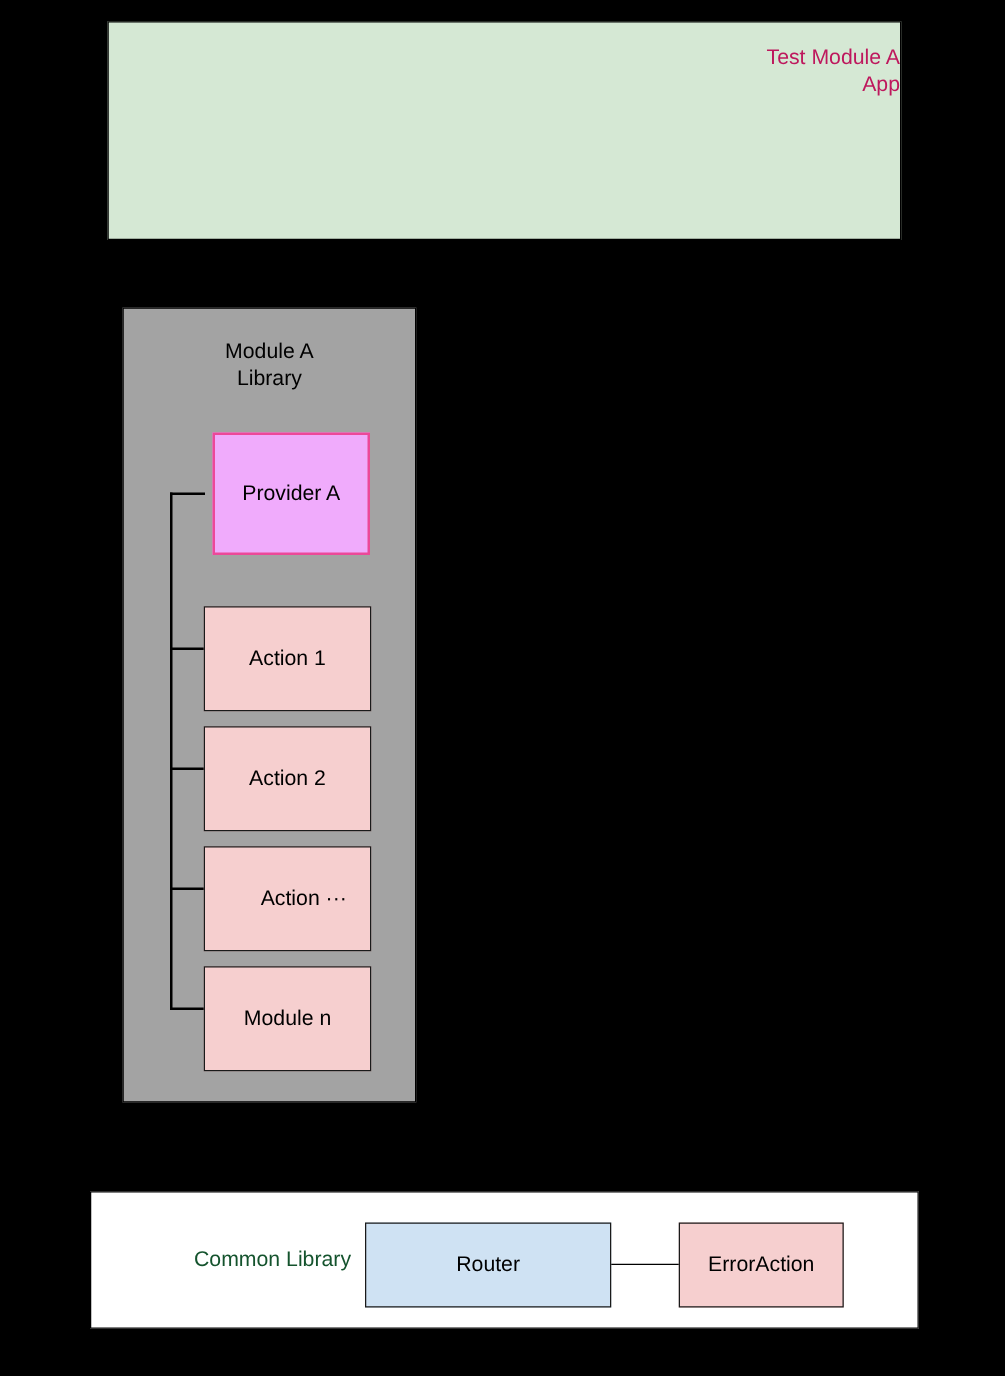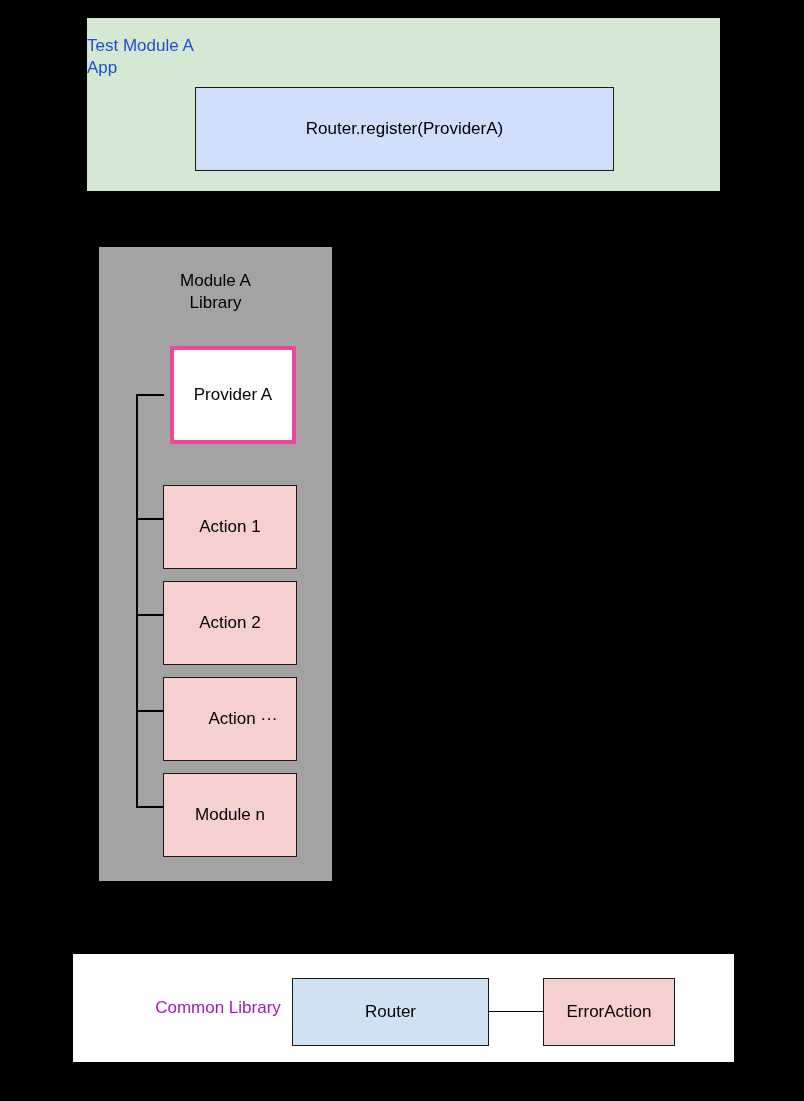--- a/index.html
+++ b/index.html
@@ -42,23 +42,23 @@
     height: 175px;
     background: #d5e8d4;
     border: 1px solid #000000;
     display: block;
   }
   #app-container-title {
     position: absolute;
     left: 0;
     top: 17px;
     width: 100%;
-    text-align: left;
-    font-size: 17px;
-    color: #1d4ed8;
+    text-align: right;
+    font-size: 17px;
+    color: #be185d;
     line-height: 1.30;
     white-space: pre-line;
   }
   #register-call-box {
     left: 195px;
     top: 87px;
     width: 419px;
     height: 84px;
     background: #cfdefa;
     border: 1px solid #1a1a1a;
@@ -85,22 +85,22 @@
     color: #000000;
     line-height: 1.30;
     white-space: pre-line;
   }
 
   #provider-a-box {
     left: 170px;
     top: 346px;
     width: 126px;
     height: 98px;
-    background: #ffffff;
-    border: 4px solid #ec4899;
+    background: #f0abfc;
+    border: 2px solid #ec4899;
     font-size: 17px;
   }
 
   .action-box {
     left: 163px;
     width: 134px;
     height: 84px;
     background: #f6cfcf;
     border: 1px solid #1a1a1a;
     font-size: 17px;
@@ -142,21 +142,21 @@
     border: 1px solid #000000;
     display: block;
   }
   #common-library-label {
     position: absolute;
     left: 30px;
     top: 44px;
     width: 230px;
     text-align: center;
     font-size: 17px;
-    color: #a21caf;
+    color: #14532d;
   }
   #router-box {
     left: 292px;
     top: 978px;
     width: 197px;
     height: 68px;
     background: #cfe2f3;
     border: 1px solid #1a1a1a;
     font-size: 17px;
   }
@@ -180,23 +180,20 @@
 </head>
 <body>
 
 <div class="canvas">
 
   <div class="node" id="app-container">
     <div id="app-container-title">Test Module A
 App</div>
   </div>
 
-  <div class="node" id="register-call-box">
-    <span>Router.register(ProviderA)</span>
-  </div>
 
   <div class="node" id="module-a-container">
     <div id="module-a-title">Module A
 Library</div>
   </div>
 
   <div class="connector" id="tree-trunk"></div>
   <div class="connector tree-branch" id="branch-provider"></div>
   <div class="connector tree-branch" id="branch-action-1"></div>
   <div class="connector tree-branch" id="branch-action-2"></div>

